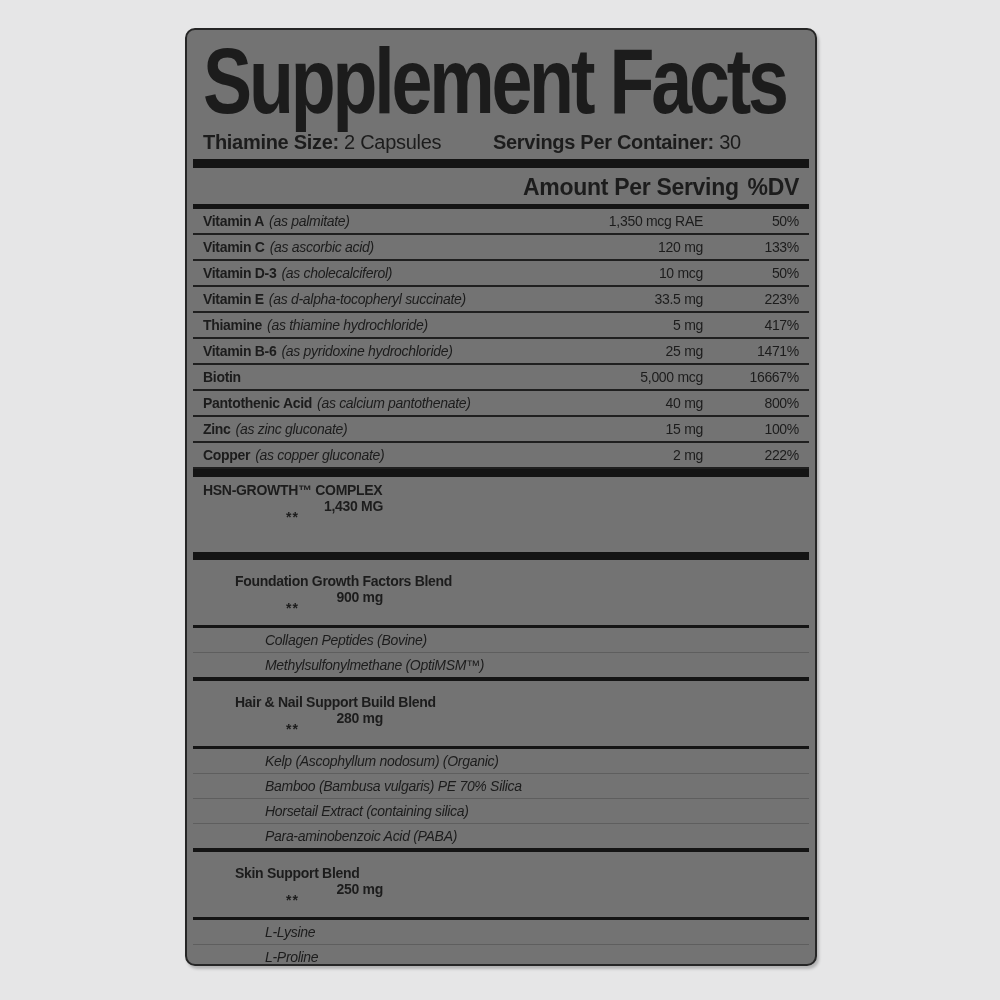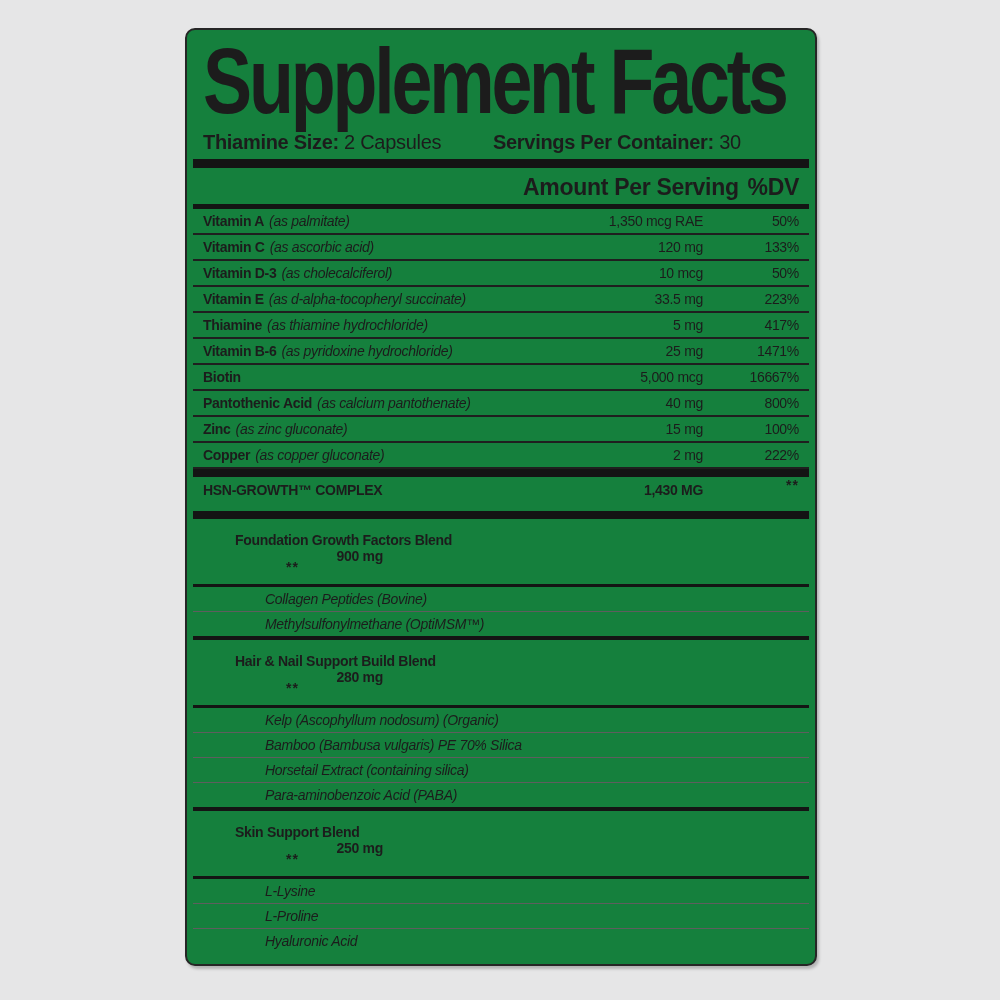--- a/index.html
+++ b/index.html
@@ -8,21 +8,21 @@
     background:#e6e6e7;
     font-family:"Liberation Sans", sans-serif;
     color:#1c1c1c;
     position:relative;
     -webkit-font-smoothing:antialiased;
   }
   .panel{
     position:absolute;left:185px;top:28px;
     width:632px;height:938px;
     box-sizing:border-box;
-    background:#15803d;
+    background:#737373;
     border:2.5px solid #262626;
     border-radius:10px;
     box-shadow:2px 3px 3px rgba(0,0,0,0.22);
     padding:0 6px;
     overflow:hidden;
   }
   .title{
     margin:8px 10px 0;
     font-size:92px;
     font-weight:bold;
@@ -52,21 +52,21 @@
   .row .name{flex:1;white-space:nowrap;}
   .row .amount{width:180px;text-align:right;white-space:nowrap;}
   .row .dv{width:96px;text-align:right;white-space:nowrap;}
   .header-row{
     font-size:23px;
     padding-top:6px;padding-bottom:3px;
     border-bottom:5px solid #141414;
   }
   .form{font-style:italic;font-weight:normal;margin-left:5px;}
   .nrow:last-of-type{border-bottom:none;}
-  .complex-row{border-bottom:none;padding-top:5px;padding-bottom:13px;}
+  .complex-row{border-bottom:none;padding-top:5px;padding-bottom:22px;flex-direction:column;}
   .caps{text-transform:none;}
   .ast{position:relative;top:-5px;font-weight:bold;letter-spacing:1px;}
   .brow{border-bottom:3.5px solid #141414;padding-top:13px;padding-bottom:4px;flex-direction:column;}
   .brow .name{padding-left:32px;font-weight:bold;}
   .brow .amount{font-weight:bold;}
   .irow{border-bottom:1.5px solid #5e5e5e;padding-top:4px;padding-bottom:4px;}
   .irow .name{padding-left:62px;font-style:italic;}
   .irow-pre{border-bottom:4px solid #141414;}
   .irow-last{border-bottom:none;}
 </style>

